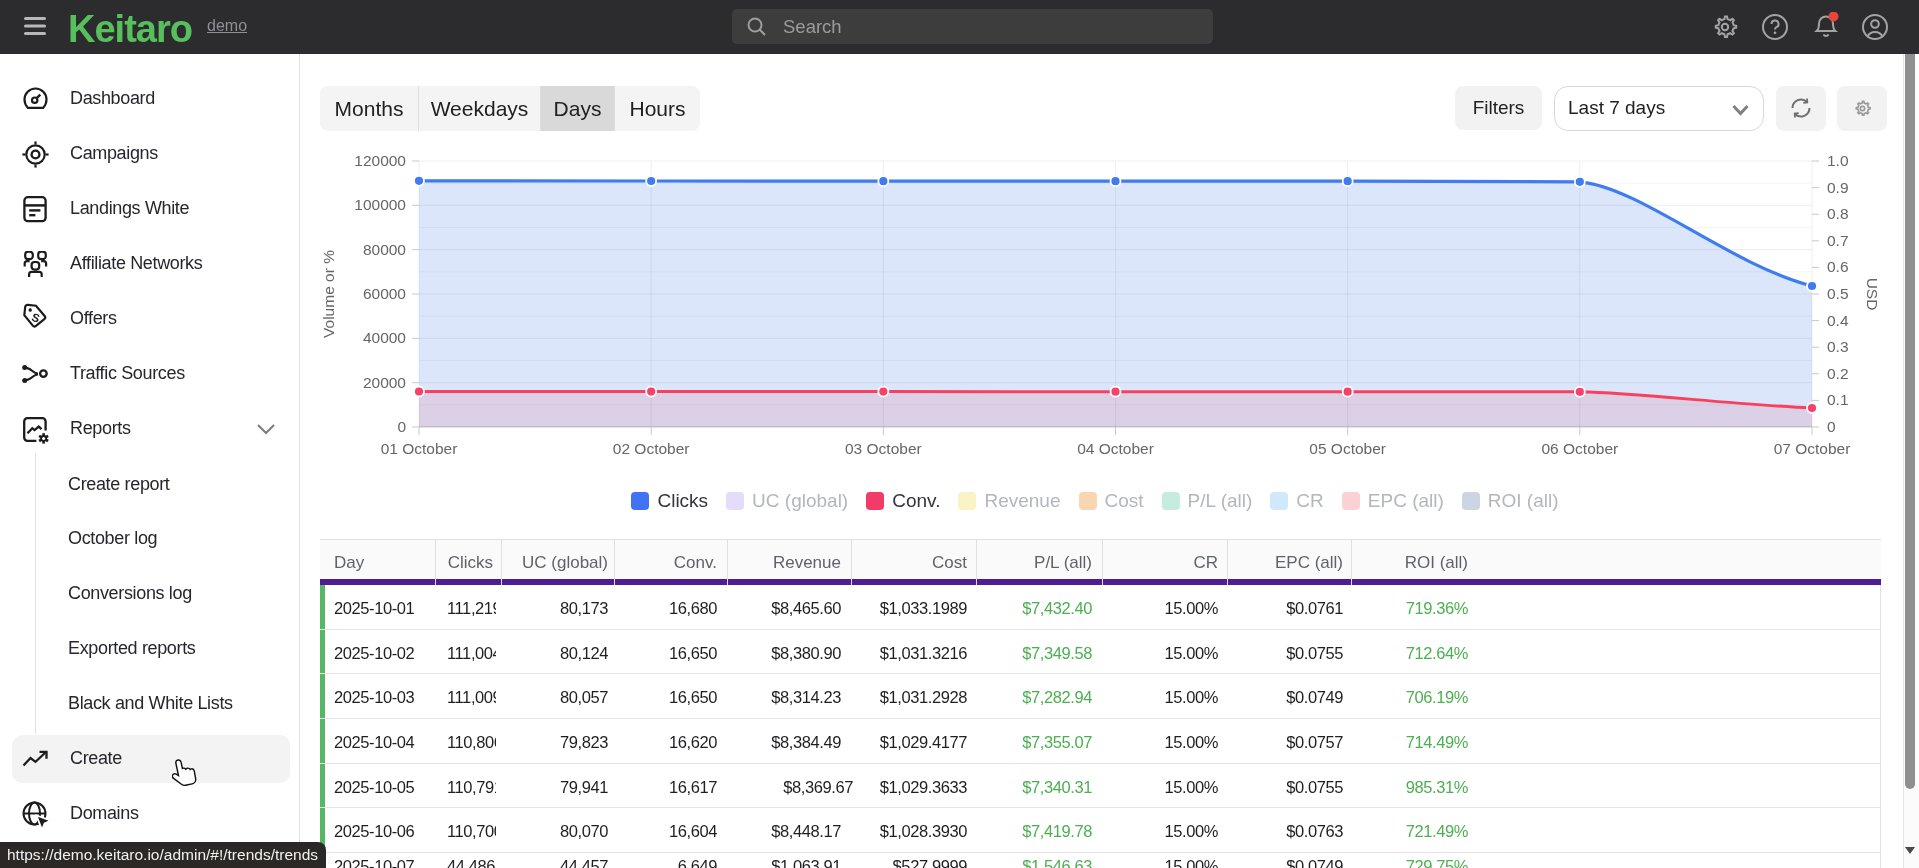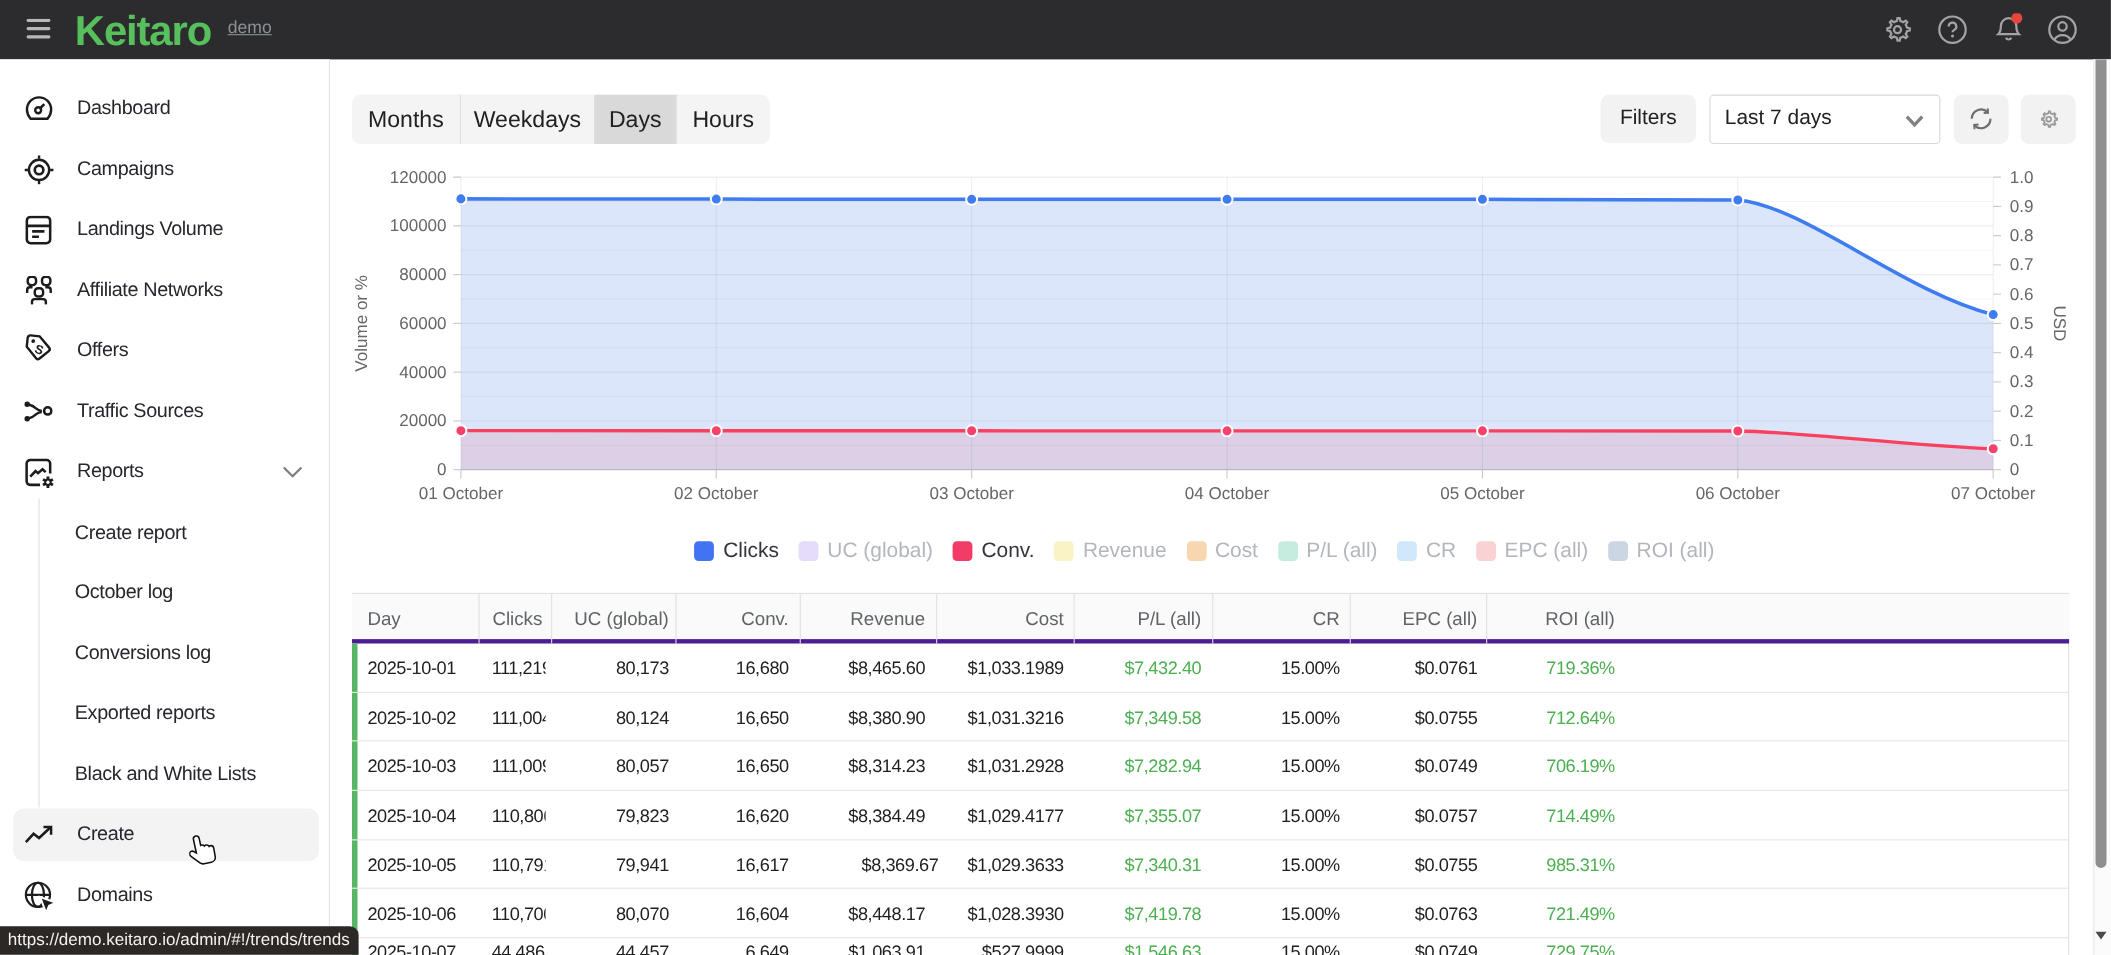--- a/index.html
+++ b/index.html
@@ -28,39 +28,39 @@
   
   #tabs { position:absolute; left:320px; top:86px; height:45px; display:flex;
     background:#f4f4f4; border-radius:8px; overflow:hidden; }
   .tab { height:45px; display:flex; align-items:center; justify-content:center;
     font-size:21px; color:#212121; border-right:1px solid #dedede; }
   .tab:last-child { border-right:none; }
   #btn-filters { position:absolute; left:1455px; top:86px; width:87px; height:44px;
     background:#f2f2f2; border-radius:8px; display:flex; align-items:center;
     justify-content:center; font-size:19px; color:#212121; }
   #sel { position:absolute; left:1554px; top:86px; width:210px; height:45px;
-    background:#fff; border:1px solid #d8d8d8; border-radius:4px; }
+    background:#fff; border:1px solid #d8d8d8; border-radius:14px; }
   #sel span { position:absolute; left:13px; top:10px; font-size:19px; color:#212121; }
   #btn-refresh { position:absolute; left:1776px; top:86px; width:50px; height:45px;
     background:#f2f2f2; border-radius:8px; }
   #btn-gear { position:absolute; left:1837px; top:86px; width:50px; height:45px;
     background:#f2f2f2; border-radius:8px; }
 
   
   #legend { position:absolute; left:300px; top:488px; width:1590px; height:26px;
     display:flex; justify-content:center; align-items:center; }
   .litem { display:flex; align-items:center; margin:0 9px; }
   .sw { width:18px; height:18px; border-radius:4px; margin-right:8px; }
   .ltxt-on { font-size:19px; color:#33343d; }
   .ltxt-off { font-size:19px; color:#b3b6bd; }
 
   
   #table { position:absolute; left:320px; top:539px; width:1561px; }
   .thead { position:absolute; left:0; top:0; width:1561px; height:46px;
-    background:#fafafa; border-top:1px solid #e0e0e0; border-bottom:4px solid #4c1d95; }
+    background:#fafafa; border-top:1px solid #e0e0e0; border-bottom:6px solid #4c1d95; }
   .th { position:absolute; top:0; height:45px; line-height:45px; font-size:17px;
     color:#5f6368; border-left:1px solid #e0e0e0; }
   .row { position:absolute; left:0; width:1561px; height:44.65px;
     border-bottom:1px solid #e5e5e5; }
   .row .green-bar { position:absolute; left:0; top:0; width:5px; height:43.65px; background:#57b767; }
   .cell { position:absolute; top:0; height:44px; line-height:46px; font-size:16.5px;
     color:#1f1f22; letter-spacing:-0.4px; white-space:nowrap; }
   .num { text-align:right; }
   .gr { color:#4caf50; }
   .row7 .cell { line-height:26px; }
@@ -81,20 +81,27 @@
 <body>
 
 <div id="header">
   <svg class="abs" style="left:24px;top:17px" width="22" height="20" viewBox="0 0 22 20">
     <rect x="0" y="0" width="22" height="3" rx="1.5" fill="#b8b8b8"></rect>
     <rect x="0" y="7.5" width="22" height="3" rx="1.5" fill="#b8b8b8"></rect>
     <rect x="0" y="15" width="22" height="3" rx="1.5" fill="#b8b8b8"></rect>
   </svg>
   <div id="logo">Keitaro</div>
   <div id="demo">demo</div>
+  <div id="search">
+    <svg class="abs" style="left:14px;top:7px" width="22" height="22" viewBox="0 0 22 22" fill="none" stroke="#9e9e9e" stroke-width="2">
+      <circle cx="9" cy="9" r="6.5"></circle>
+        <line x1="13.8" y1="13.8" x2="19" y2="19"></line>
+    </svg>
+    <span>Search</span>
+  </div>
 
   <svg class="abs" style="left:1711px;top:13px" width="28" height="28" viewBox="0 0 28 28" fill="none" stroke="#a3a3a3" stroke-width="2">
     <circle cx="14" cy="14" r="3.2"></circle>
     <path d="M14 3.5 l2 0 l0.6 2.6 a8.5 8.5 0 0 1 2.6 1.1 l2.3-1.4 l1.4 1.4 l-1.4 2.3 a8.5 8.5 0 0 1 1.1 2.6 l2.6 0.6 l0 2 l-2.6 0.6 a8.5 8.5 0 0 1 -1.1 2.6 l1.4 2.3 l-1.4 1.4 l-2.3-1.4 a8.5 8.5 0 0 1 -2.6 1.1 l-0.6 2.6 l-2 0 l-0.6-2.6 a8.5 8.5 0 0 1 -2.6-1.1 l-2.3 1.4 l-1.4-1.4 l1.4-2.3 a8.5 8.5 0 0 1 -1.1-2.6 l-2.6-0.6 l0-2 l2.6-0.6 a8.5 8.5 0 0 1 1.1-2.6 l-1.4-2.3 l1.4-1.4 l2.3 1.4 a8.5 8.5 0 0 1 2.6-1.1 z"></path>
   </svg>
   <svg class="abs" style="left:1761px;top:13px" width="28" height="28" viewBox="0 0 28 28" fill="none" stroke="#a3a3a3" stroke-width="2">
     <circle cx="14" cy="14" r="12"></circle>
     <path d="M10.5 11 a3.5 3.5 0 1 1 5 3.2 c-1 0.5-1.5 1-1.5 2.2"></path>
     <circle cx="14" cy="19.8" r="1.4" fill="#a3a3a3" stroke="none"></circle>
   </svg>
@@ -109,21 +116,21 @@
     <path d="M6.5 23.5 a8.5 8.5 0 0 1 15 0"></path>
   </svg>
 </div>
 
 <div id="sidebar"></div>
 <div id="guide"></div>
 <div id="hl"></div>
 
 <div class="sitem" style="top:88px">Dashboard</div>
 <div class="sitem" style="top:143px">Campaigns</div>
-<div class="sitem" style="top:198px">Landings Volume</div>
+<div class="sitem" style="top:198px">Landings White</div>
 <div class="sitem" style="top:253px">Affiliate Networks</div>
 <div class="sitem" style="top:308px">Offers</div>
 <div class="sitem" style="top:363px">Traffic Sources</div>
 <div class="sitem" style="top:418px">Reports</div>
 <div class="subitem" style="top:474px">Create report</div>
 <div class="subitem" style="top:528px">October log</div>
 <div class="subitem" style="top:583px">Conversions log</div>
 <div class="subitem" style="top:638px">Exported reports</div>
 <div class="subitem" style="top:693px">Black and White Lists</div>
 <div class="sitem" style="top:748px">Create</div>

